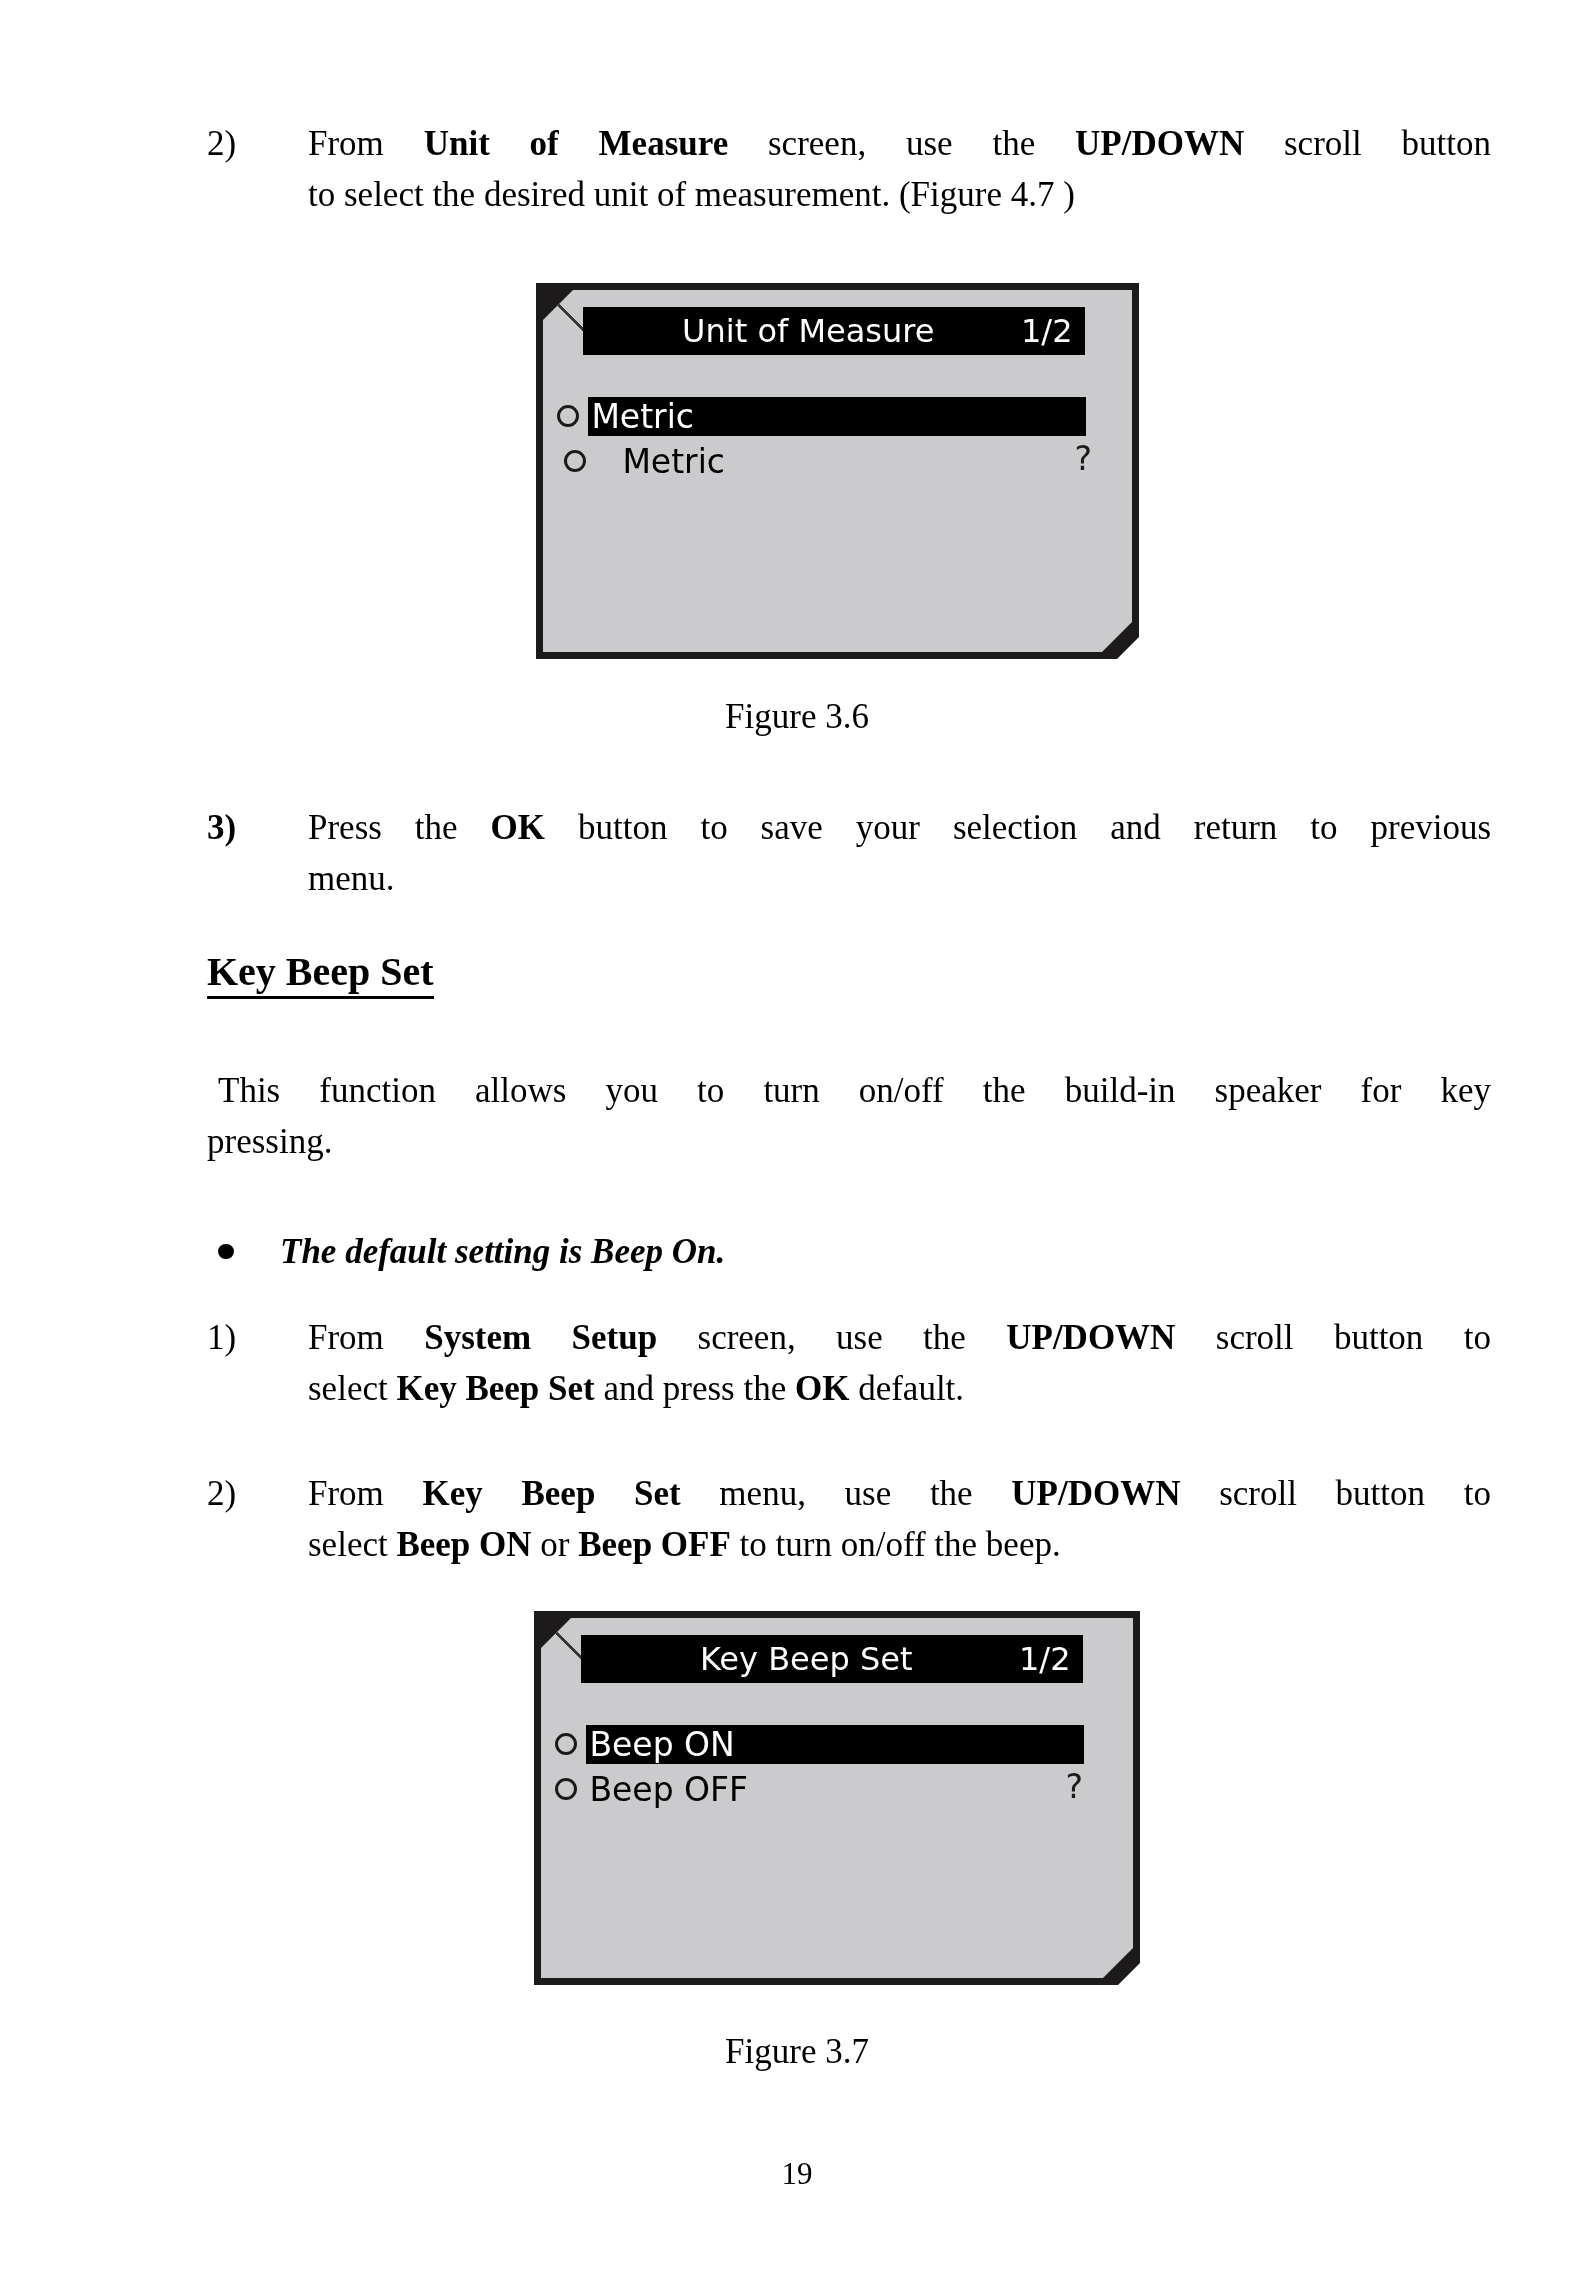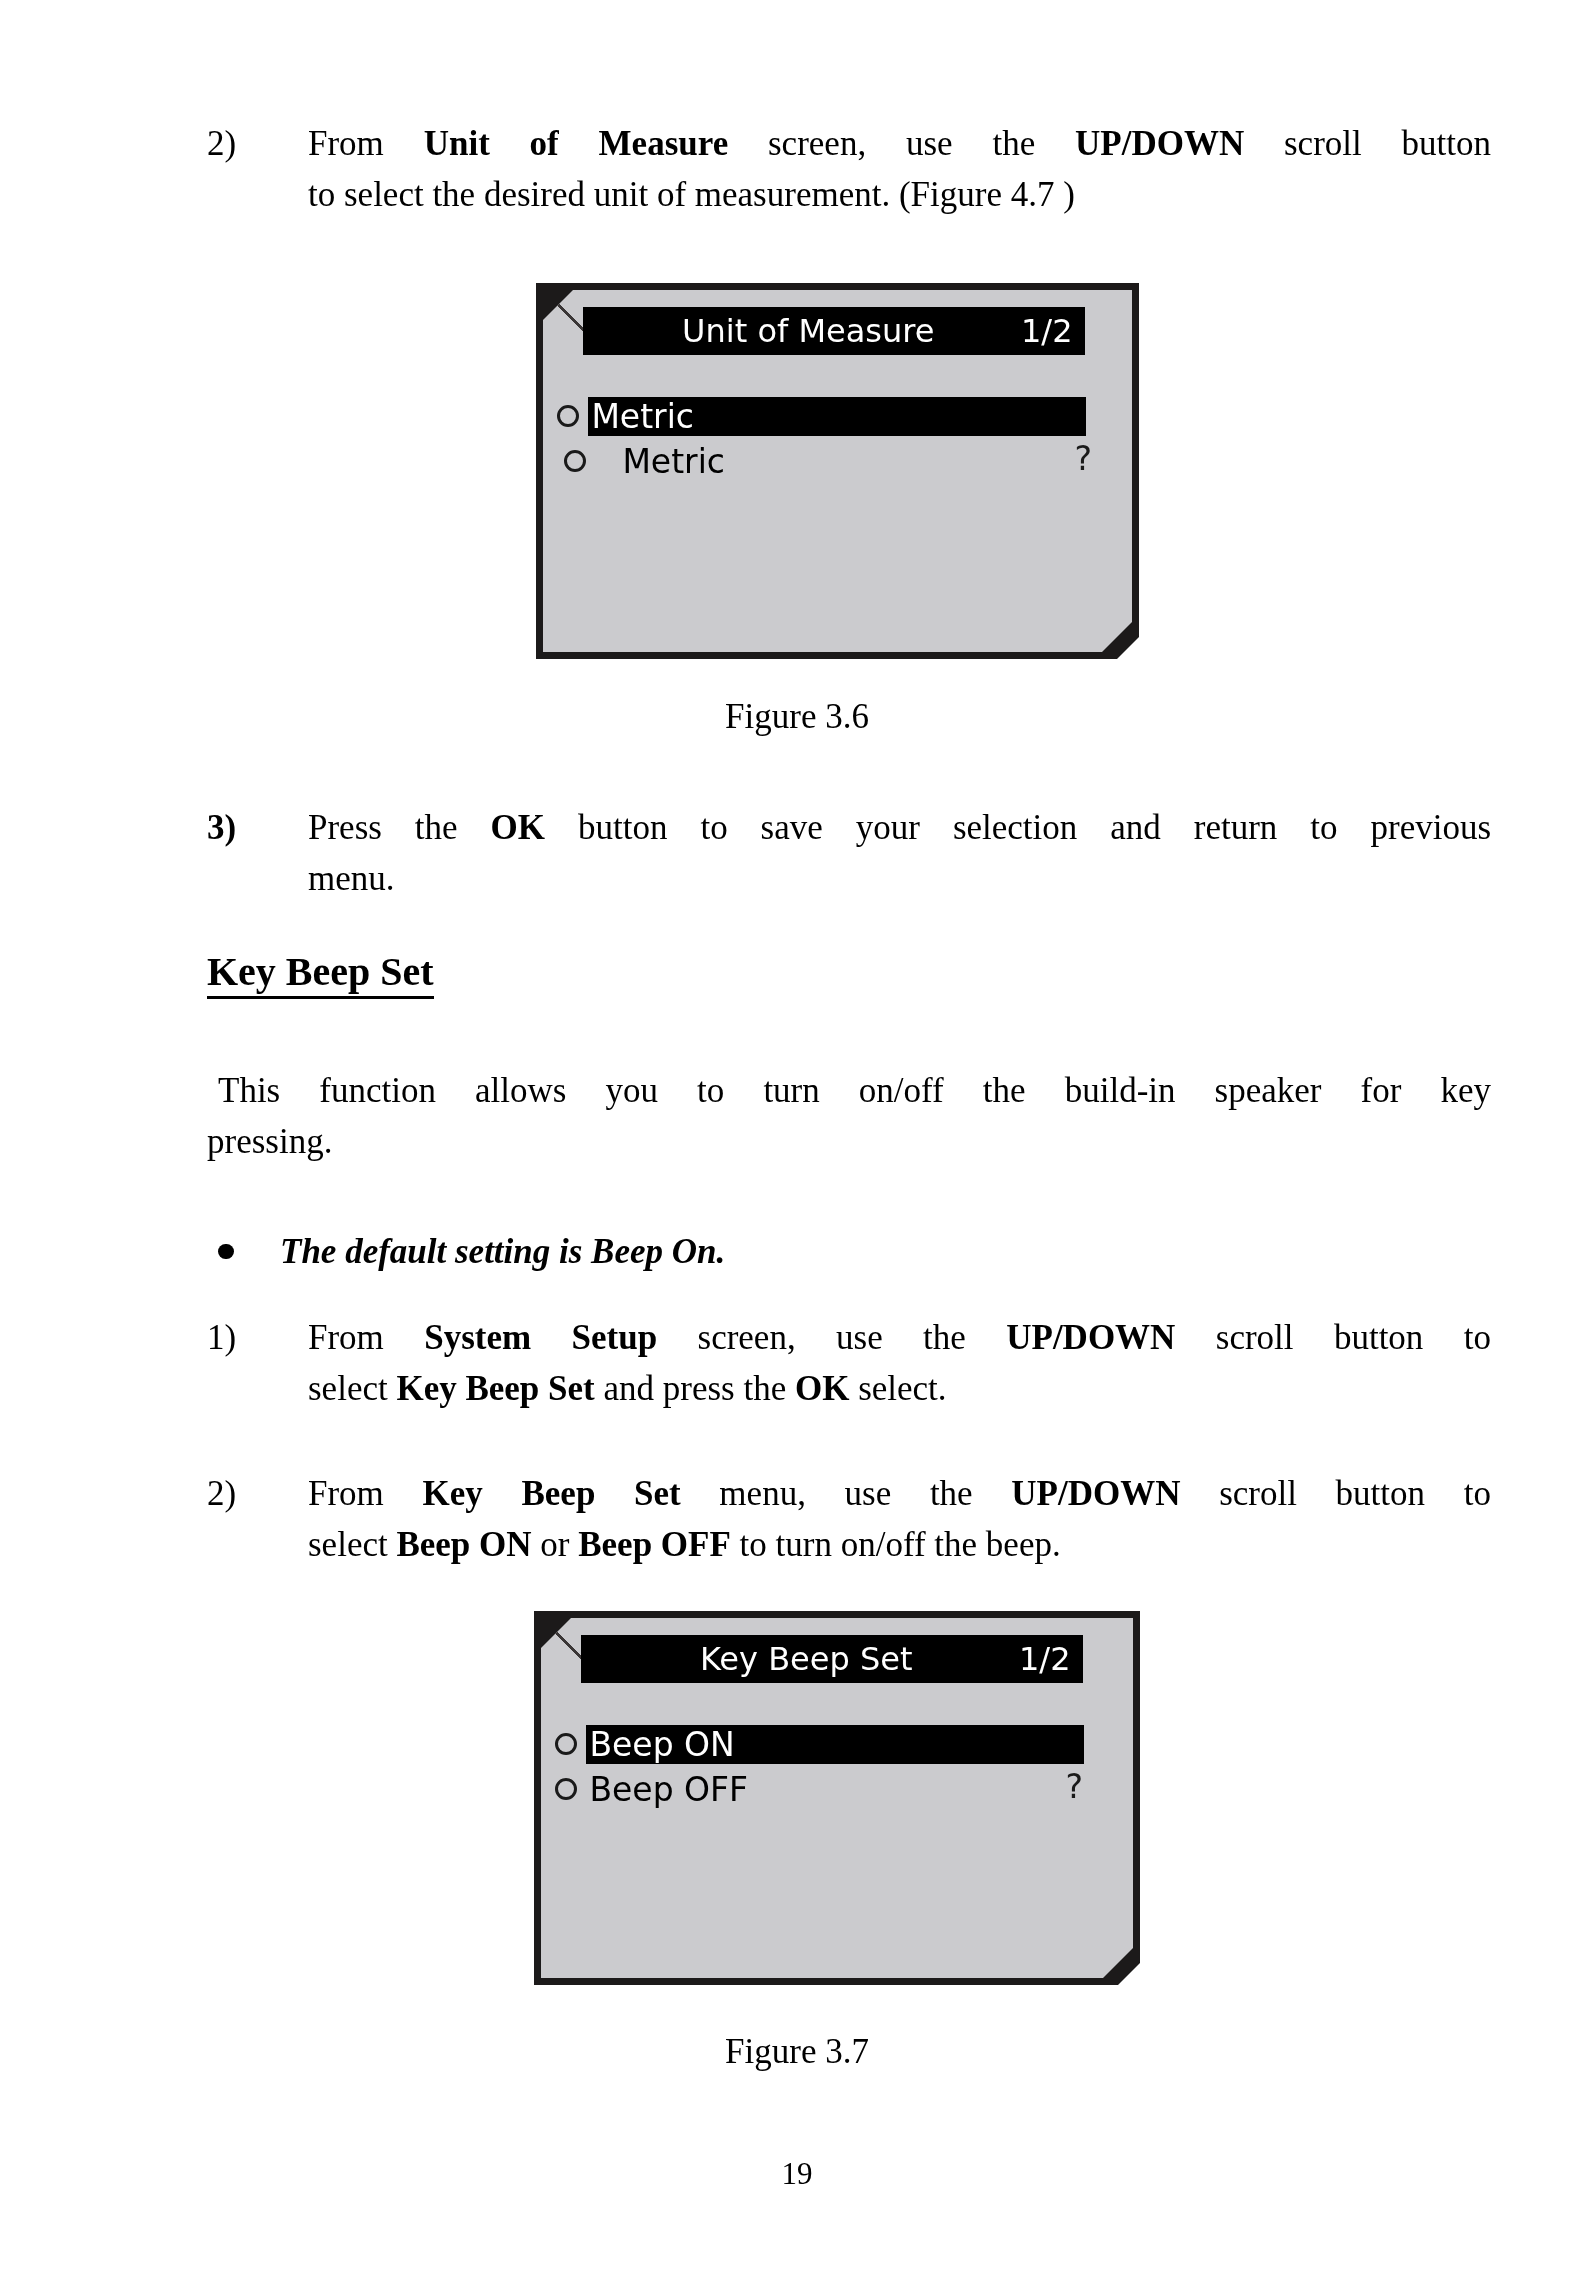--- a/index.html
+++ b/index.html
@@ -246,21 +246,21 @@
 
   <div class="bullet-row" style="left:218px; top:1228px; width:1277px;">
     <span class="dot"></span>
     <span class="btext">The default setting is Beep On.</span>
   </div>
 
   <div class="step" style="left:207px; top:1312px; width:1284px;">
     <span class="marker">1)</span>
     <span class="body">
       <span class="ln j"><span>From </span><span style="font-weight: bold;">System Setup</span><span> screen, use the </span><span style="font-weight: bold;">UP/DOWN</span><span> scroll button to</span></span>
-      <span class="ln"><span>select </span><span style="font-weight: bold;">Key Beep Set</span><span> and press the </span><span style="font-weight: bold;">OK</span><span> select.</span></span>
+      <span class="ln"><span>select </span><span style="font-weight: bold;">Key Beep Set</span><span> and press the </span><span style="font-weight: bold;">OK</span><span> default.</span></span>
     </span>
   </div>
 
   <div class="step" style="left:207px; top:1468px; width:1284px;">
     <span class="marker">2)</span>
     <span class="body">
       <span class="ln j"><span>From </span><span style="font-weight: bold;">Key Beep Set</span><span> menu, use the </span><span style="font-weight: bold;">UP/DOWN</span><span> scroll button to</span></span>
       <span class="ln"><span>select </span><span style="font-weight: bold;">Beep ON</span><span> or </span><span style="font-weight: bold;">Beep OFF</span><span> to turn on/off the beep.</span></span>
     </span>
   </div>

